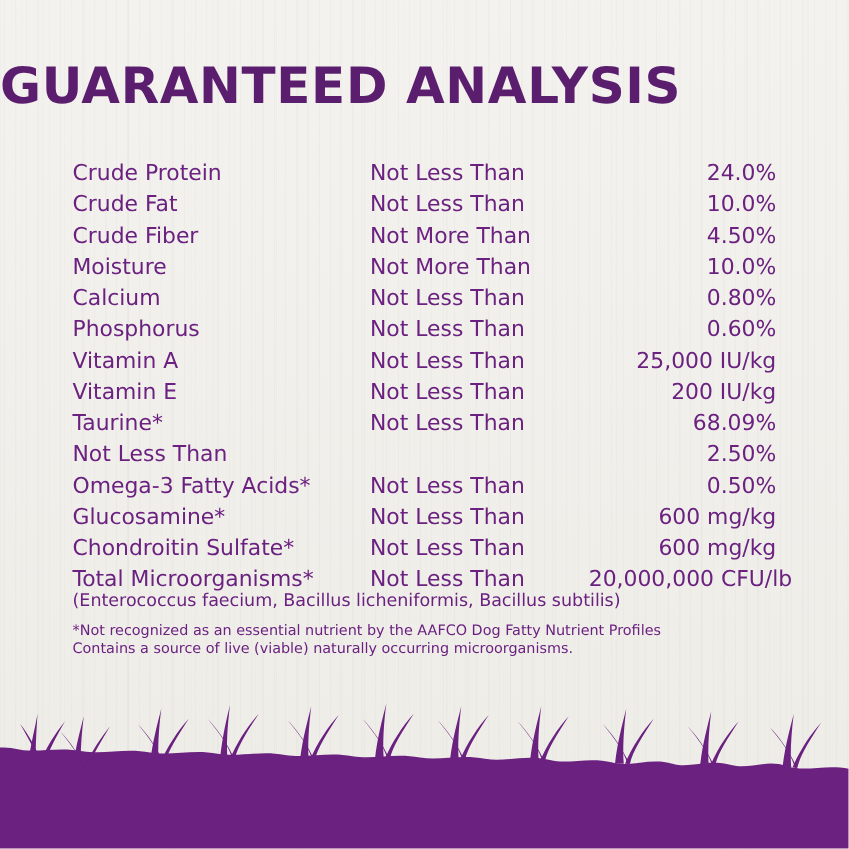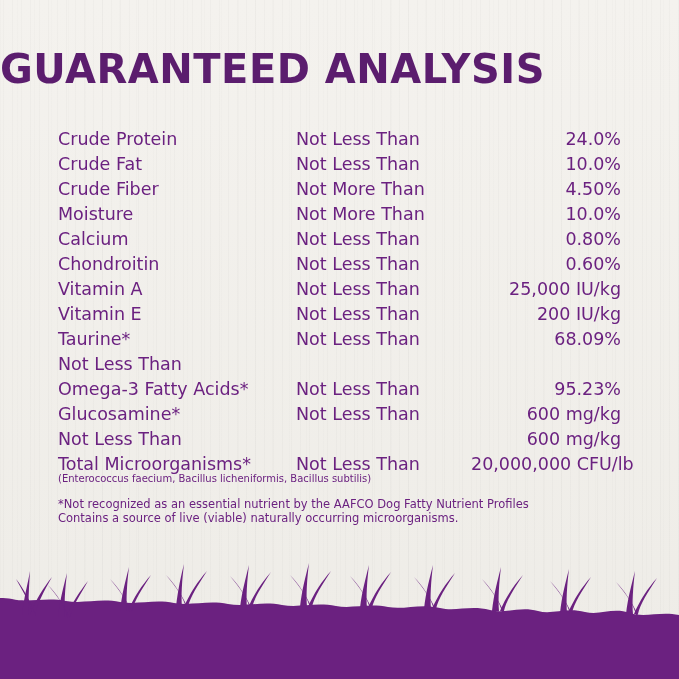--- a/index.html
+++ b/index.html
@@ -71,21 +71,21 @@
   .c-val {
     flex: 1 1 auto;
     text-align: right;
     white-space: nowrap;
   }
   .note-organisms {
     position: absolute;
     top: 473px;
     left: 58px;
     color: #6b2180;
-    font-size: 10px;
+    font-size: 14px;
   }
   .footnotes {
     position: absolute;
     top: 497px;
     left: 58px;
     color: #6b2180;
     font-size: 11.5px;
     line-height: 14px;
   }
   .footnotes div {
@@ -133,21 +133,21 @@
       <span class="c-val">10.0%</span>
     </div>
 
     <div class="row">
       <span class="c-name">Calcium</span>
       <span class="c-qual">Not Less Than</span>
       <span class="c-val">0.80%</span>
     </div>
 
     <div class="row">
-      <span class="c-name">Chondroitin</span>
+      <span class="c-name">Phosphorus</span>
       <span class="c-qual">Not Less Than</span>
       <span class="c-val">0.60%</span>
     </div>
 
     <div class="row">
       <span class="c-name">Vitamin A</span>
       <span class="c-qual">Not Less Than</span>
       <span class="c-val">25,000 IU/kg</span>
     </div>
 
@@ -158,35 +158,37 @@
     </div>
 
     <div class="row">
       <span class="c-name">Taurine*</span>
       <span class="c-qual">Not Less Than</span>
       <span class="c-val">68.09%</span>
     </div>
 
     <div class="row">
       <span class="c-qual">Not Less Than</span>
+      <span class="c-val">2.50%</span>
     </div>
 
     <div class="row">
       <span class="c-name">Omega-3 Fatty Acids*</span>
       <span class="c-qual">Not Less Than</span>
-      <span class="c-val">95.23%</span>
+      <span class="c-val">0.50%</span>
     </div>
 
     <div class="row">
       <span class="c-name">Glucosamine*</span>
       <span class="c-qual">Not Less Than</span>
       <span class="c-val">600 mg/kg</span>
     </div>
 
     <div class="row">
+      <span class="c-name">Chondroitin Sulfate*</span>
       <span class="c-qual">Not Less Than</span>
       <span class="c-val">600 mg/kg</span>
     </div>
 
     <div class="row">
       <span class="c-name">Total Microorganisms*</span>
       <span class="c-qual">Not Less Than</span>
       <span class="c-val">20,000,000 CFU/lb</span>
     </div>
 

